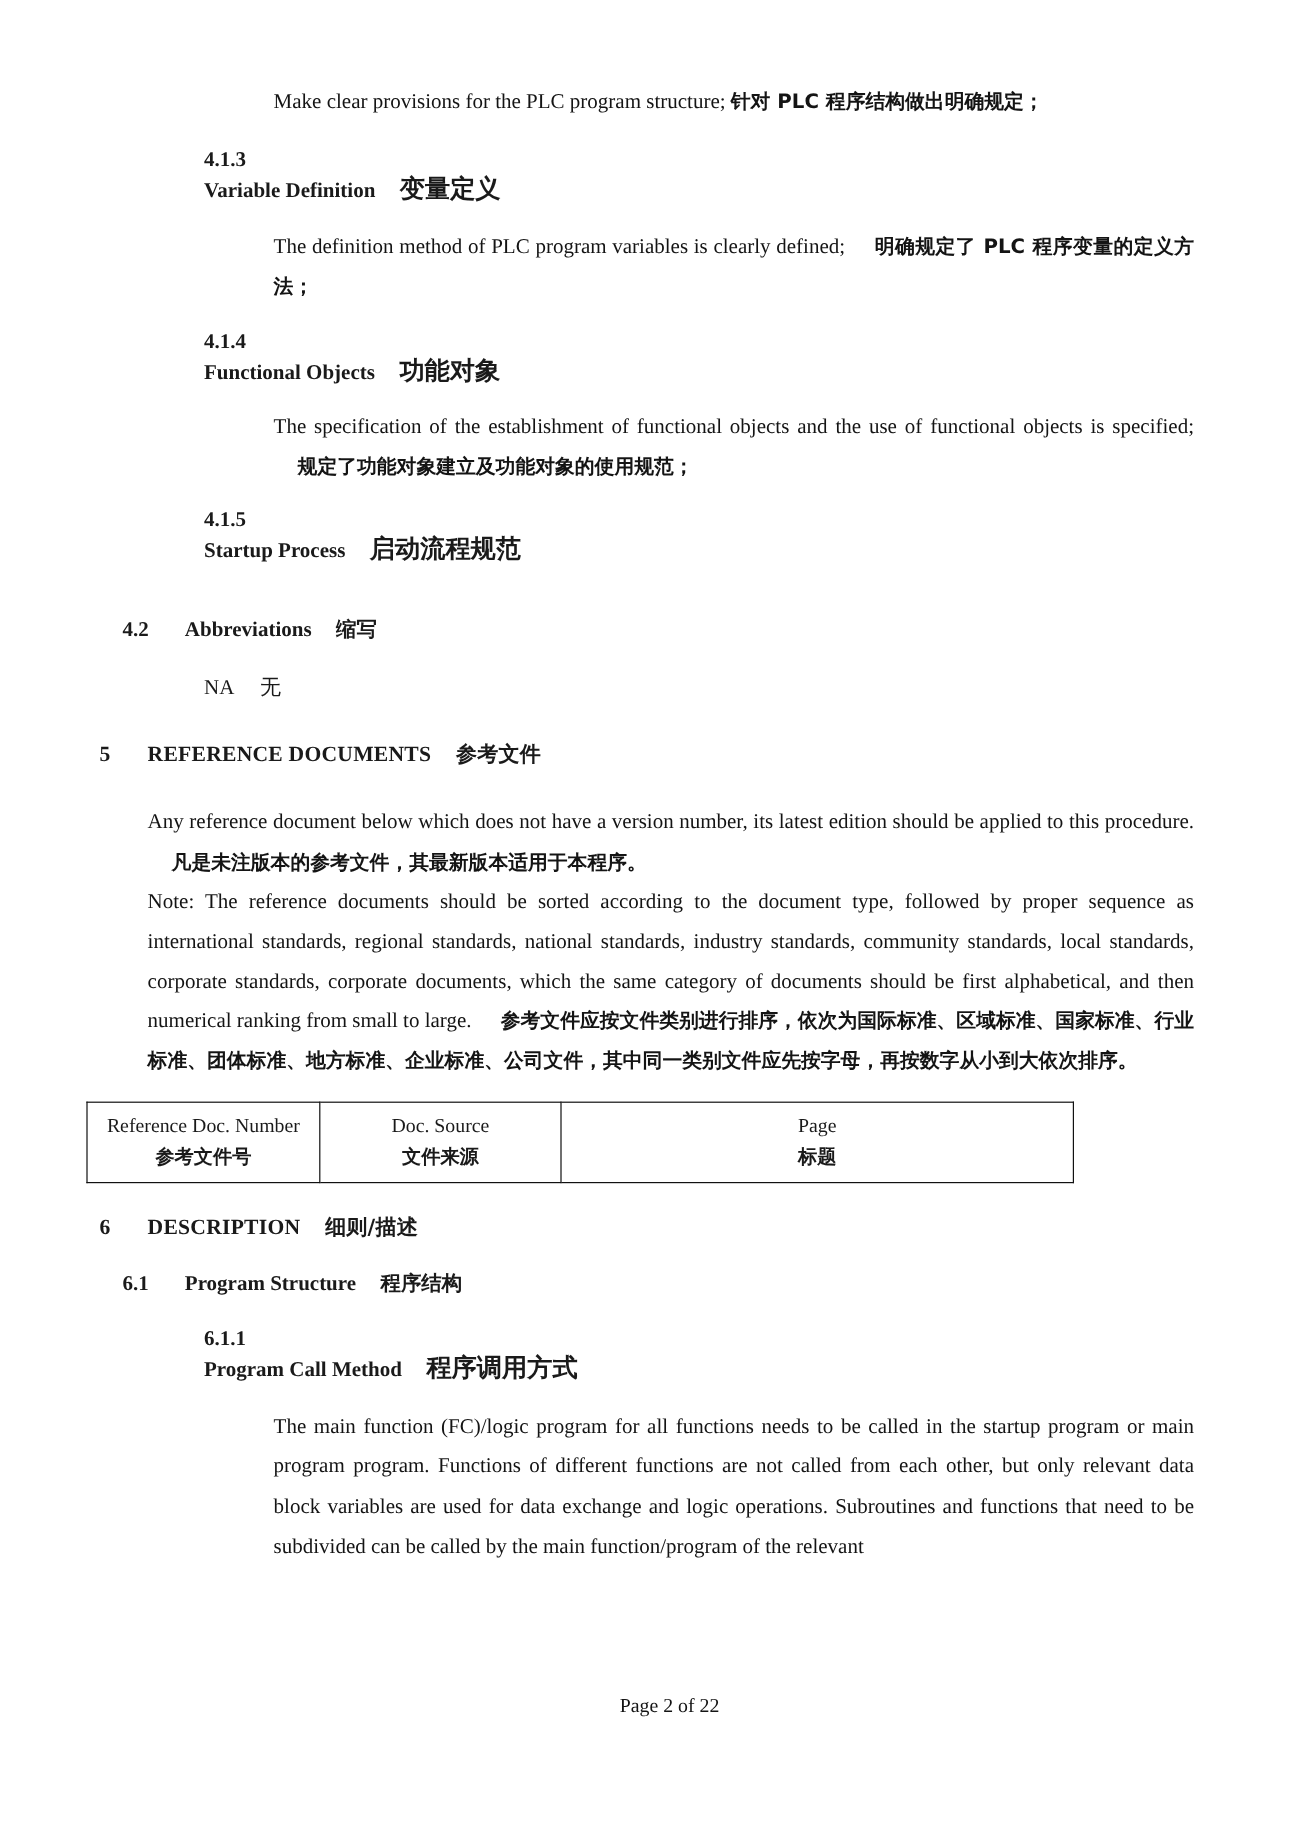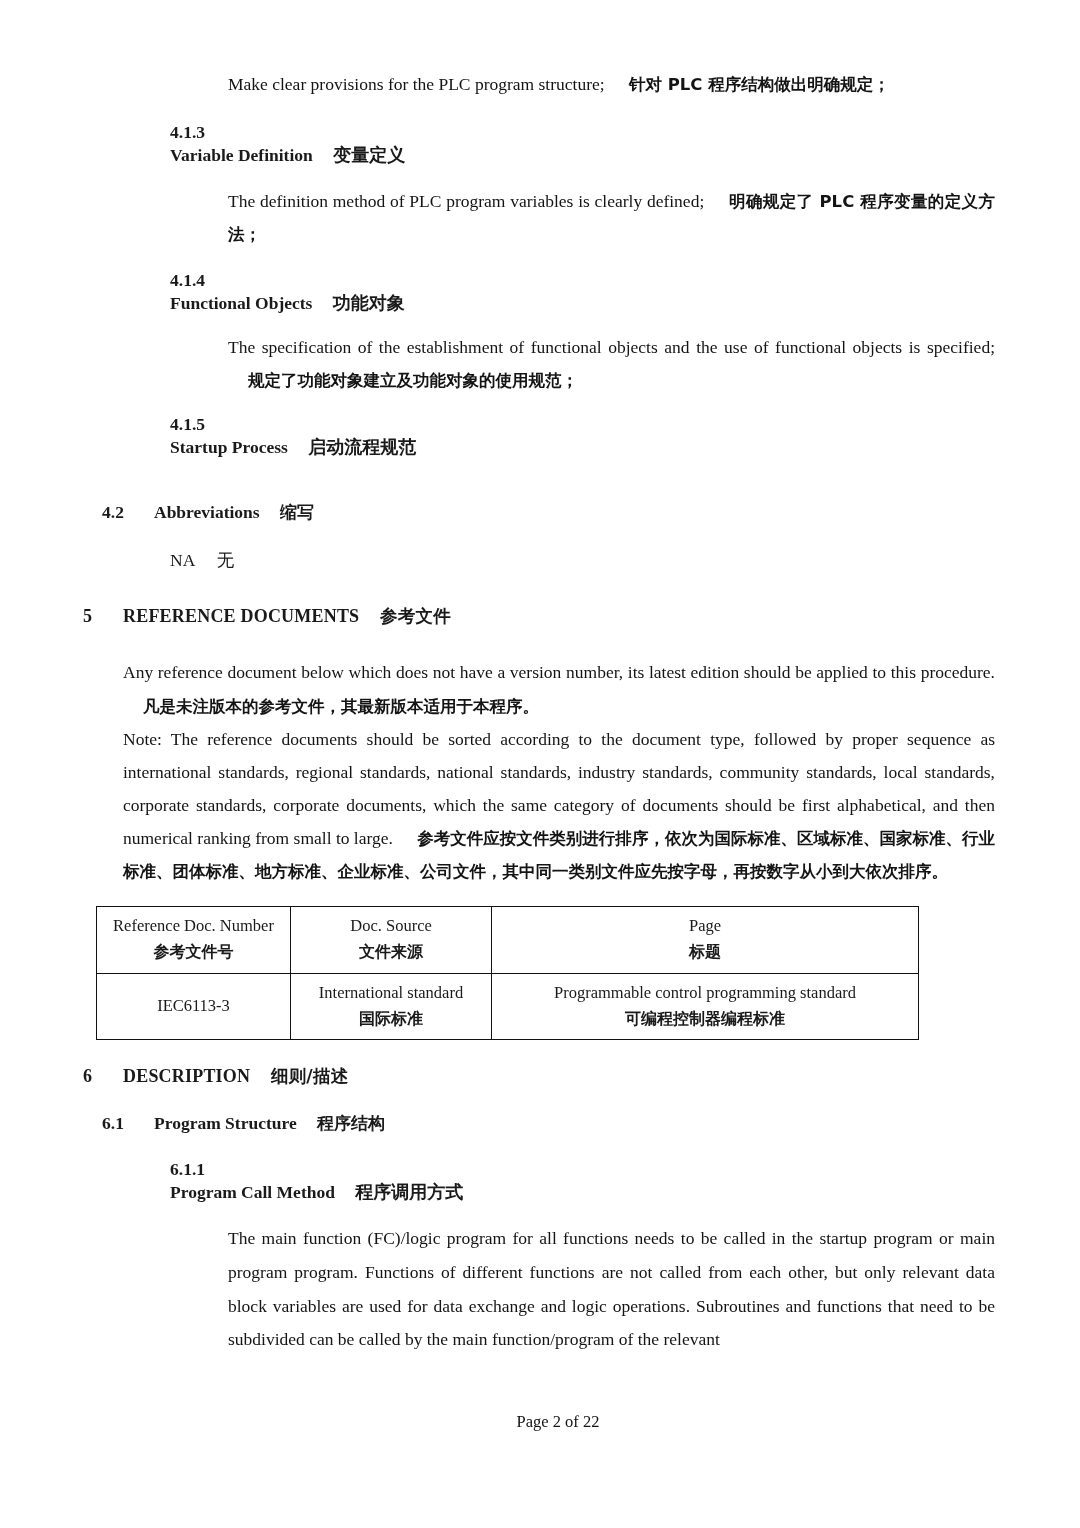--- a/index.html
+++ b/index.html
@@ -57,21 +57,21 @@
   .cn { font-family: "DejaVu Sans", "Liberation Sans", sans-serif; font-weight: bold; }
   .cn-body { font-family: "DejaVu Sans", "Liberation Sans", sans-serif; font-weight: bold; font-size: 16.5px;}
 
   
   .h3 {
     margin-left: 170px;
     font-size: 17.5px;
     flex-direction: column;
   }
   .h3 .h-num { width: 58px; }
-  .h3 .h-text .cn { margin-left: 16px; font-size: 18px; }
+  .h3 .h-text .cn { margin-left: 16px; font-size: 21px; }
 
   
   .h2 {
     margin-left: 102px;
     font-size: 17.5px;
   }
   .h2 .h-num { width: 52px; }
   .h2 .h-text .cn { margin-left: 16px; font-size: 17px; }
 
   
@@ -84,21 +84,21 @@
   .h1 .h-text .cn { margin-left: 16px; font-size: 17.5px; }
 
   .na-line {
     margin-left: 170px;
     font-size: 17.5px;
   }
   .na-line .cn { margin-left: 18px; font-weight: normal; }
 
   
   .ref-table {
-    margin-left: 96px;
+    margin-left: 72px;
     width: 795px;
     border-collapse: collapse;
     table-layout: fixed;
   }
   .ref-table td {
     border: 1.6px solid #111;
     text-align: center;
     vertical-align: middle;
     font-size: 16.5px;
     line-height: 1.72;
@@ -131,21 +131,21 @@
 </style>
 </head>
 <body>
 
 <div class="page">
 
   <div class="top-pad"></div>
 
   <div class="para para-l2">
     <span>Make clear provisions for the PLC program structure;</span>
-    <span class="cn-body" style="margin-left:20px;">针对 PLC 程序结构做出明确规定；</span>
+    <span class="cn-body" style="">针对 PLC 程序结构做出明确规定；</span>
   </div>
 
   <div class="sp-20"></div>
 
   <div class="h-row h3">
     <span class="h-num">4.1.3</span>
     <span class="h-text">
       <span>Variable Definition</span>
       <span class="cn">变量定义</span>
     </span>
@@ -238,33 +238,20 @@
         </td>
         <td class="col-b">
           <span class="cell-en">Doc. Source</span>
           <span class="cell-cn">文件来源</span>
         </td>
         <td class="col-c">
           <span class="cell-en">Page</span>
           <span class="cell-cn">标题</span>
         </td>
       </tr>
-      <tr>
-        <td class="col-a">
-          <span class="cell-en">IEC6113-3</span>
-        </td>
-        <td class="col-b">
-          <span class="cell-en">International standard</span>
-          <span class="cell-cn">国际标准</span>
-        </td>
-        <td class="col-c">
-          <span class="cell-en">Programmable control programming standard</span>
-          <span class="cell-cn">可编程控制器编程标准</span>
-        </td>
-      </tr>
     </tbody>
   </table>
 
   <div class="sp-24"></div>
 
   <div class="h-row h1">
     <span class="h-num">6</span>
     <span class="h-text">
       <span>DESCRIPTION</span>
       <span class="cn">细则/描述</span>

